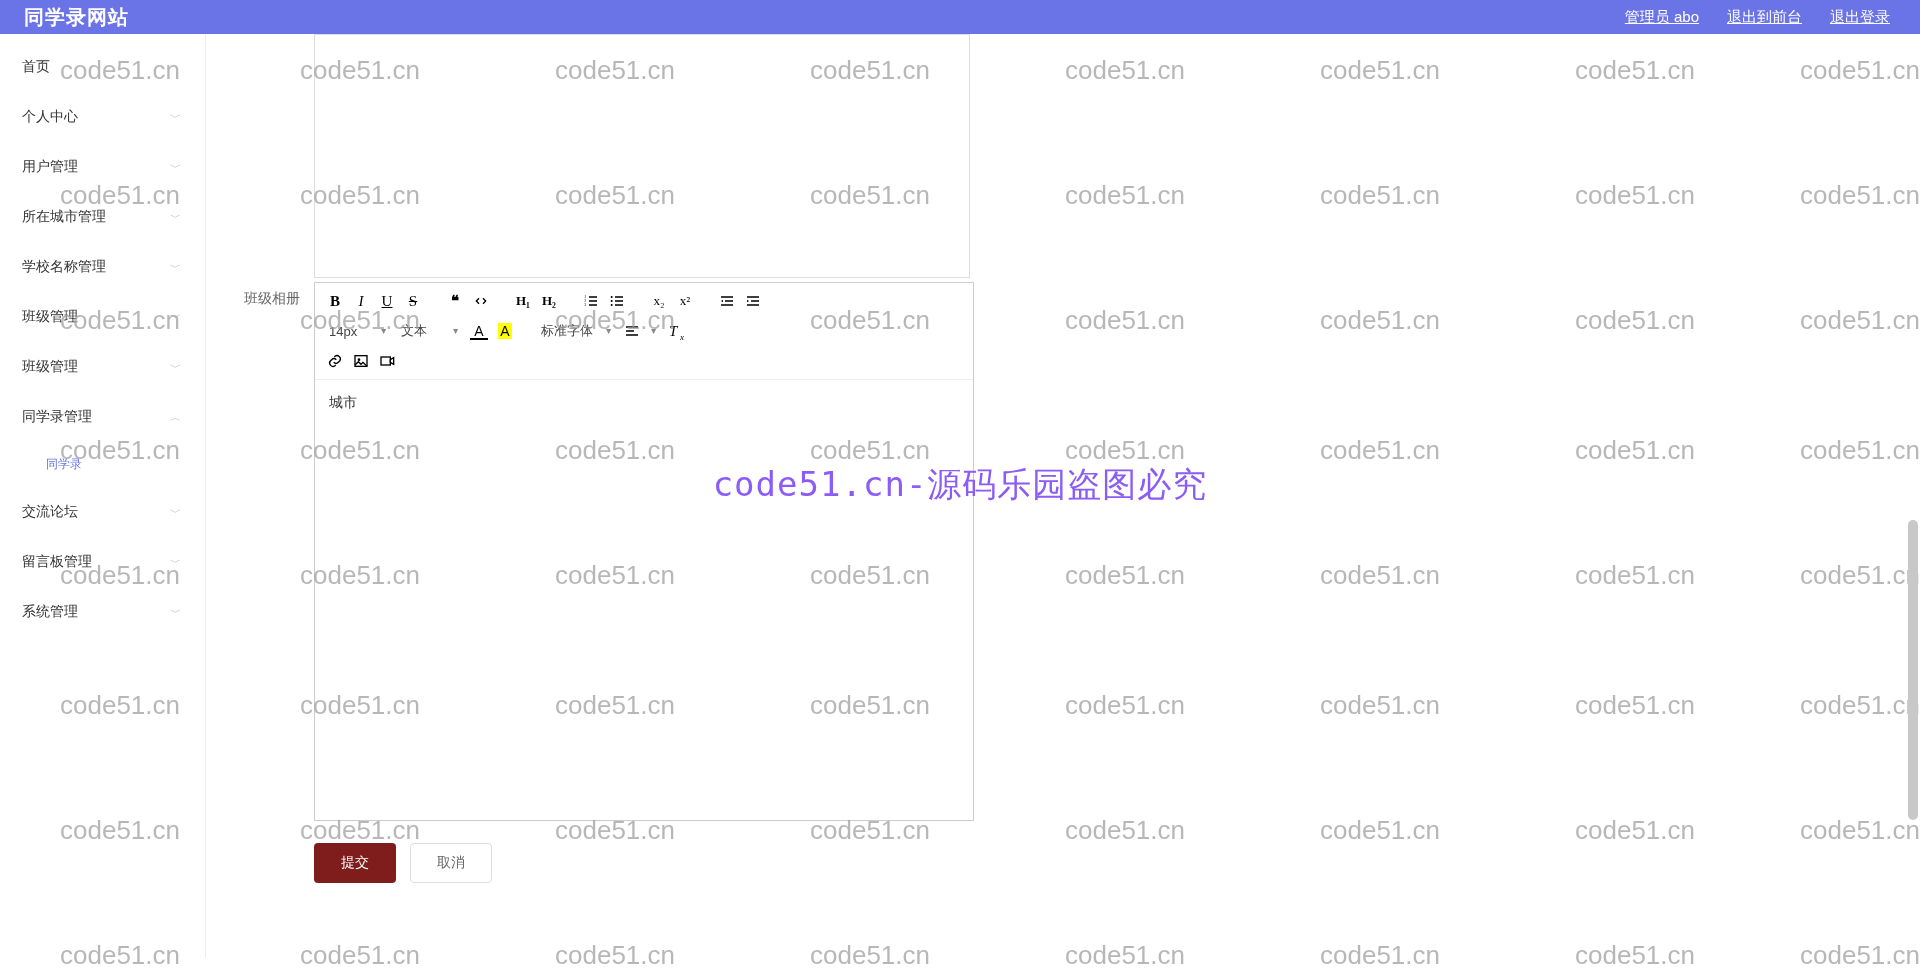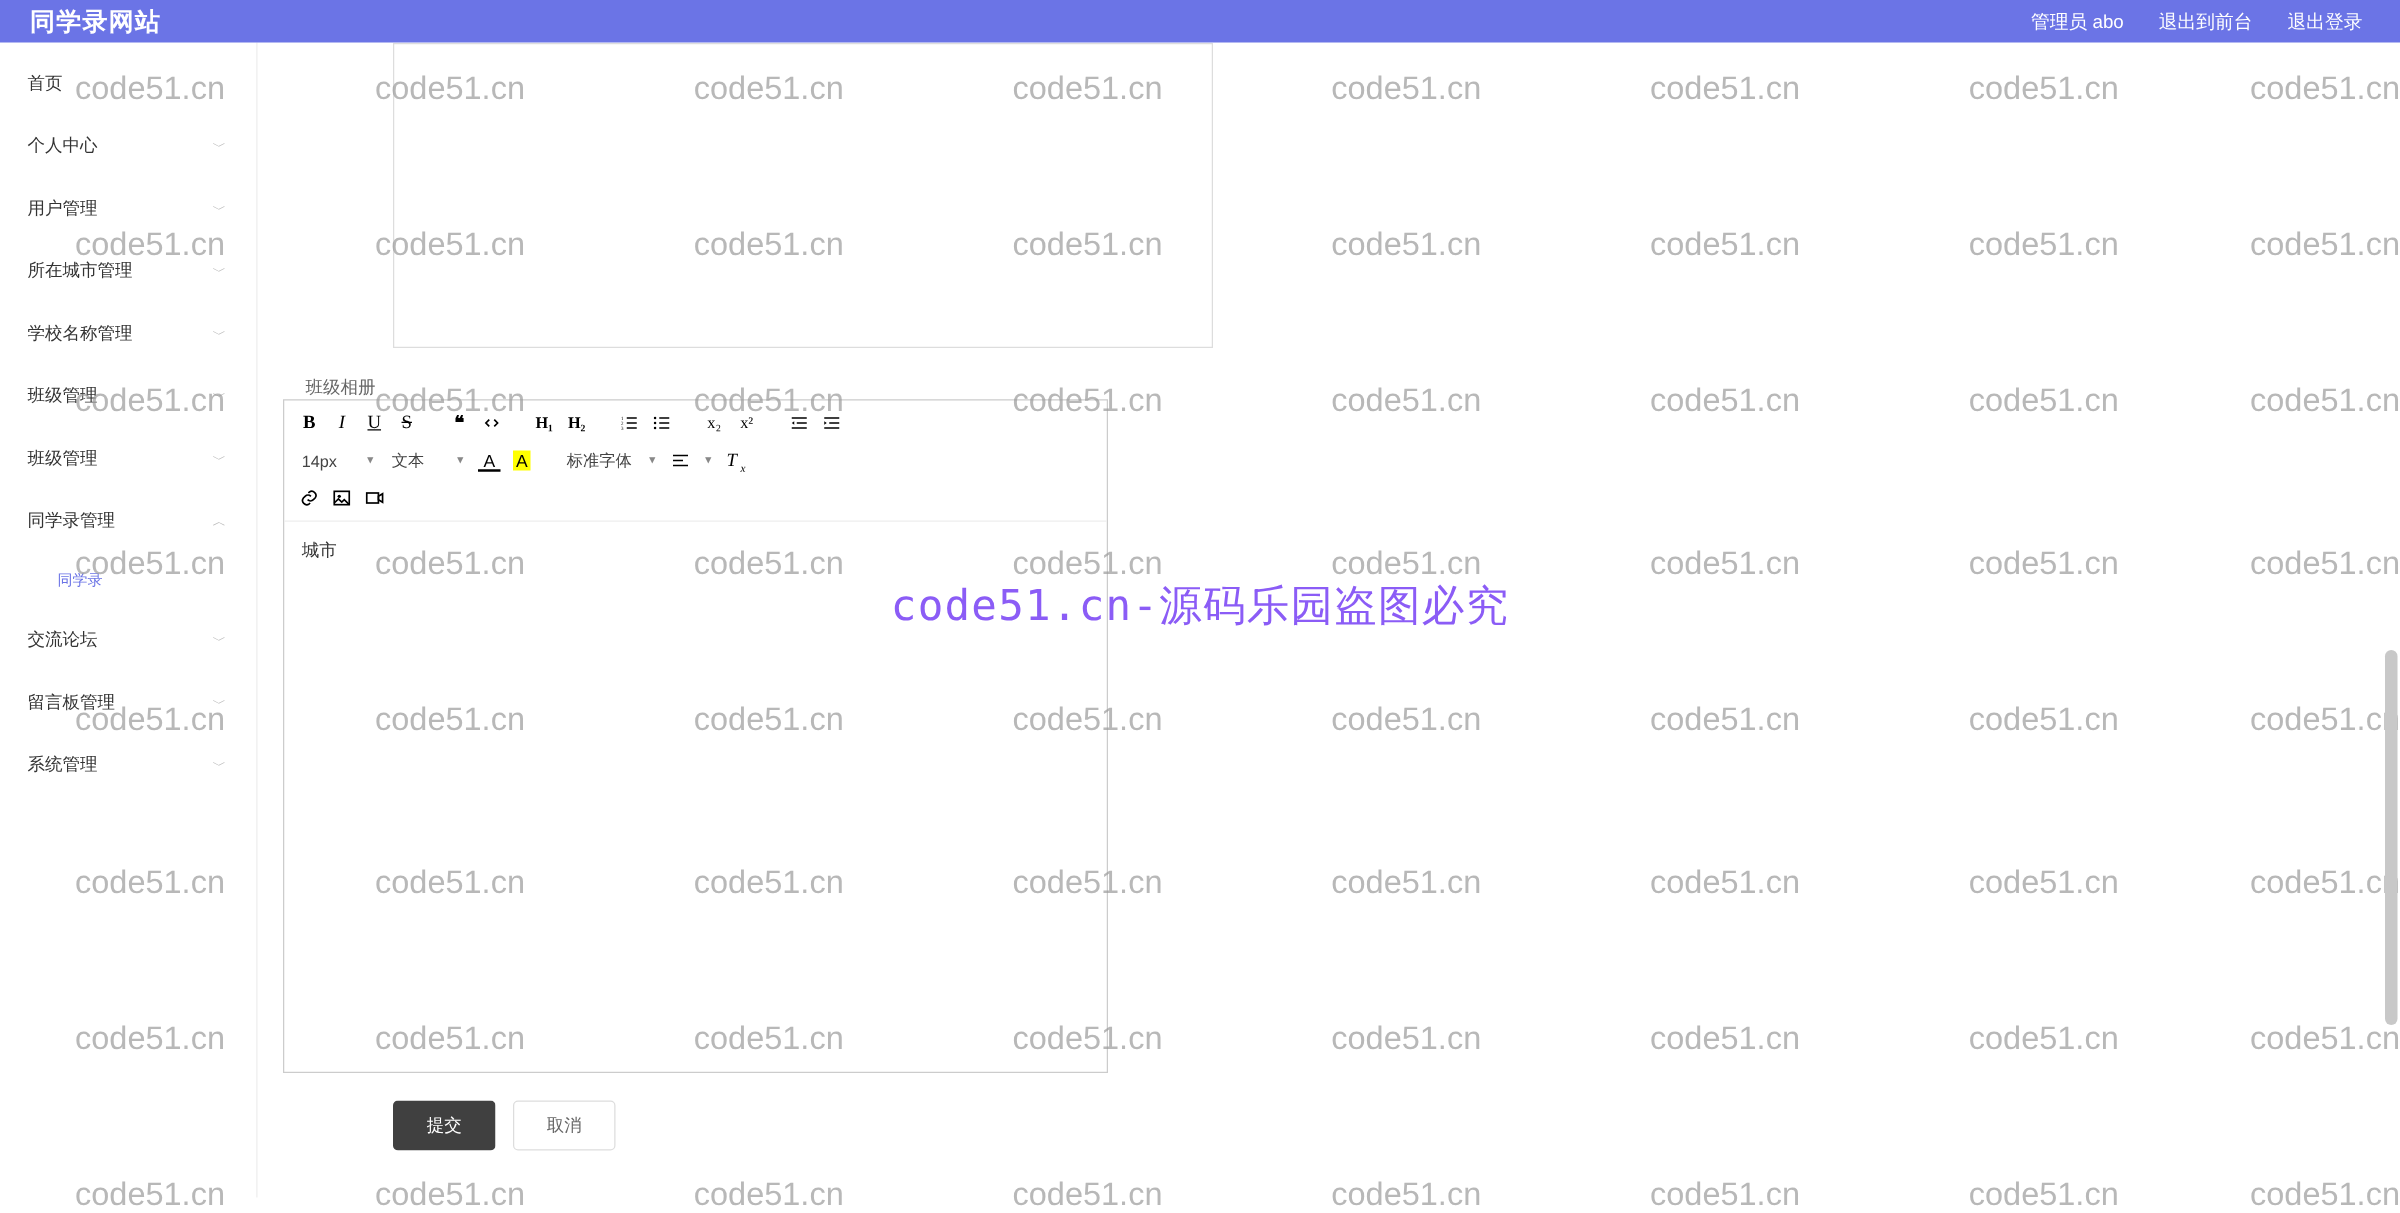--- a/index.html
+++ b/index.html
@@ -7,21 +7,21 @@
 
 
 .watermark-layer { position: absolute; top: 0; left: 0; width: 1920px; height: 970px; pointer-events: none; z-index: 5; }
 .watermark-layer .wm { position: absolute; color: #9a9a9a; font-size: 26px; font-family: Arial, sans-serif; opacity: 0.7; white-space: nowrap; }
 .watermark-center { position: absolute; left: 50%; top: 50%; transform: translate(-50%, -50%); color: #8b5cf6; font-size: 34px; font-family: "SimSun", monospace; z-index: 6; white-space: nowrap; letter-spacing: 1px; }
 
 
 .top-header { position: relative; z-index: 10; height: 34px; background: #6b74e6; color: #fff; display: flex; align-items: center; justify-content: space-between; padding: 0 30px 0 24px; }
 .top-header .brand { font-size: 20px; font-weight: bold; letter-spacing: 1px; }
 .top-header .header-right { display: flex; gap: 28px; font-size: 15px; }
-.top-header .header-right span { cursor: pointer; }
+.top-header .header-right span { cursor: pointer; text-decoration: underline; }
 
 
 .layout { display: flex; height: calc(970px - 46px); position: relative; z-index: 3; }
 .sidebar { width: 206px; background: #fff; border-right: 1px solid #eee; overflow-y: auto; padding-top: 8px; }
 .menu-item { display: flex; align-items: center; justify-content: space-between; padding: 16px 24px 16px 22px; font-size: 14px; color: #333; cursor: pointer; }
 .menu-item .chev { color: #bbb; font-size: 11px; }
 .submenu-item { padding: 14px 24px 14px 46px; font-size: 12px; color: #6b74e6; cursor: pointer; }
 
 
 .main { flex: 1; overflow-y: auto; padding: 0 20px 40px 20px; position: relative; }
@@ -45,21 +45,21 @@
 .tb-select.wide { min-width: 70px; justify-content: space-between; }
 .tb-row2 { width: 100%; display: flex; flex-wrap: wrap; gap: 2px; align-items: center; padding-top: 4px; }
 .tb-color-a { font-family: Arial; font-size: 14px; position: relative; }
 .tb-color-a .bar { position: absolute; left: 3px; right: 3px; bottom: 3px; height: 2px; background: #000; }
 .tb-bg-a { background: #ffff00; font-family: Arial; font-size: 14px; padding: 0 2px; }
 
 .editor-content { min-height: 440px; padding: 14px 14px; font-size: 14px; color: #333; outline: none; }
 
 .btn-row { margin-top: 22px; margin-left: 88px; display: flex; gap: 14px; }
 .btn { padding: 10px 26px; border-radius: 4px; font-size: 14px; cursor: pointer; border: 1px solid transparent; }
-.btn-primary { background: #404040; color: #fff; }
+.btn-primary { background: #7f1d1d; color: #fff; }
 .btn-default { background: #fff; color: #666; border: 1px solid #ddd; }
 
 
 .fake-scroll { position: absolute; right: 2px; top: 520px; width: 10px; height: 300px; background: #c8c8c8; border-radius: 5px; z-index: 20; }
 </style>
 </head>
 <body>
 
 <div class="top-header">
   <div class="brand">同学录网站</div>
@@ -121,21 +121,21 @@
 
   <div class="main">
 
     <div class="main-inner" style="margin-top:0;">
       <div class="label-col"></div>
       <div class="field-col">
         <div class="upload-box"></div>
       </div>
     </div>
 
-    <div class="main-inner" style="margin-top:15px;flex-direction:column;">
+    <div class="main-inner" style="margin-top:4px;">
       <div class="label-col">班级相册</div>
       <div class="field-col">
         <div class="editor-wrap">
           <div class="editor-toolbar">
 
             <span class="tb-btn bold">B</span>
             <span class="tb-btn italic">I</span>
             <span class="tb-btn underline">U</span>
             <span class="tb-btn strike">S</span>
             <span class="tb-sep"></span>

